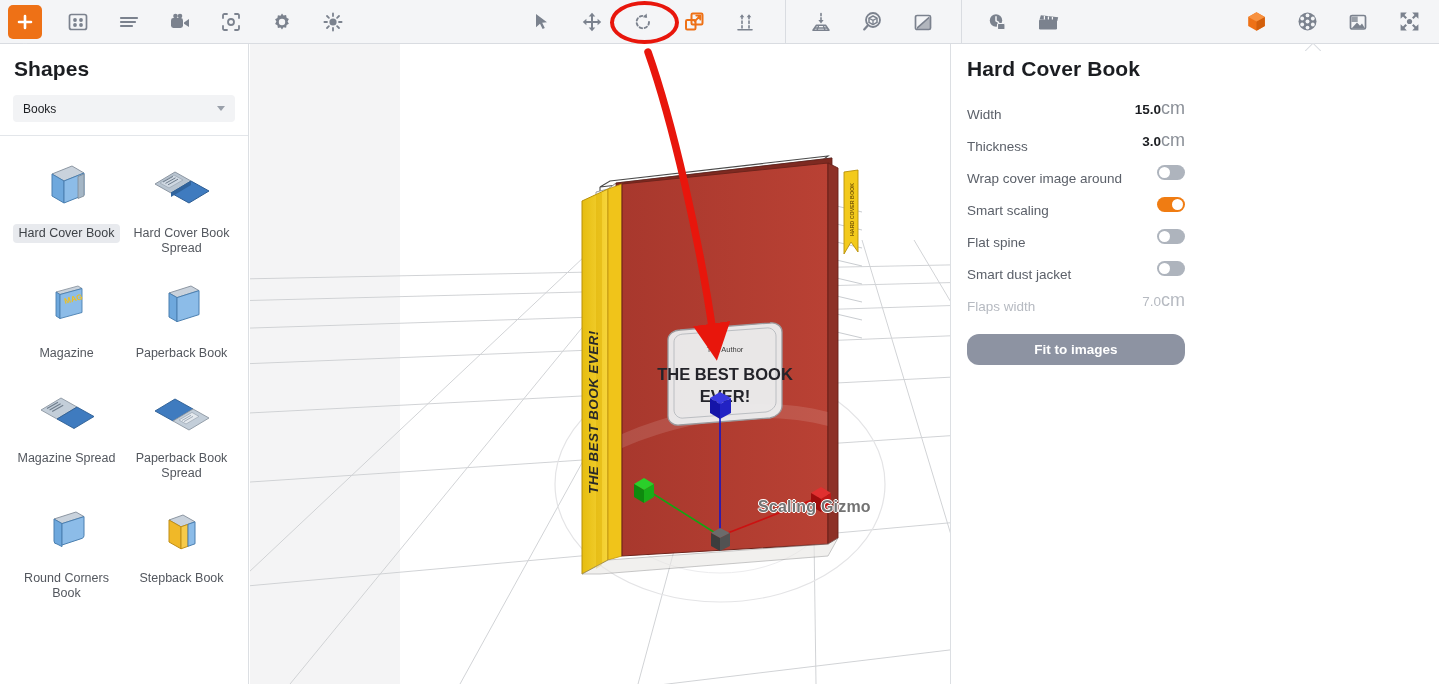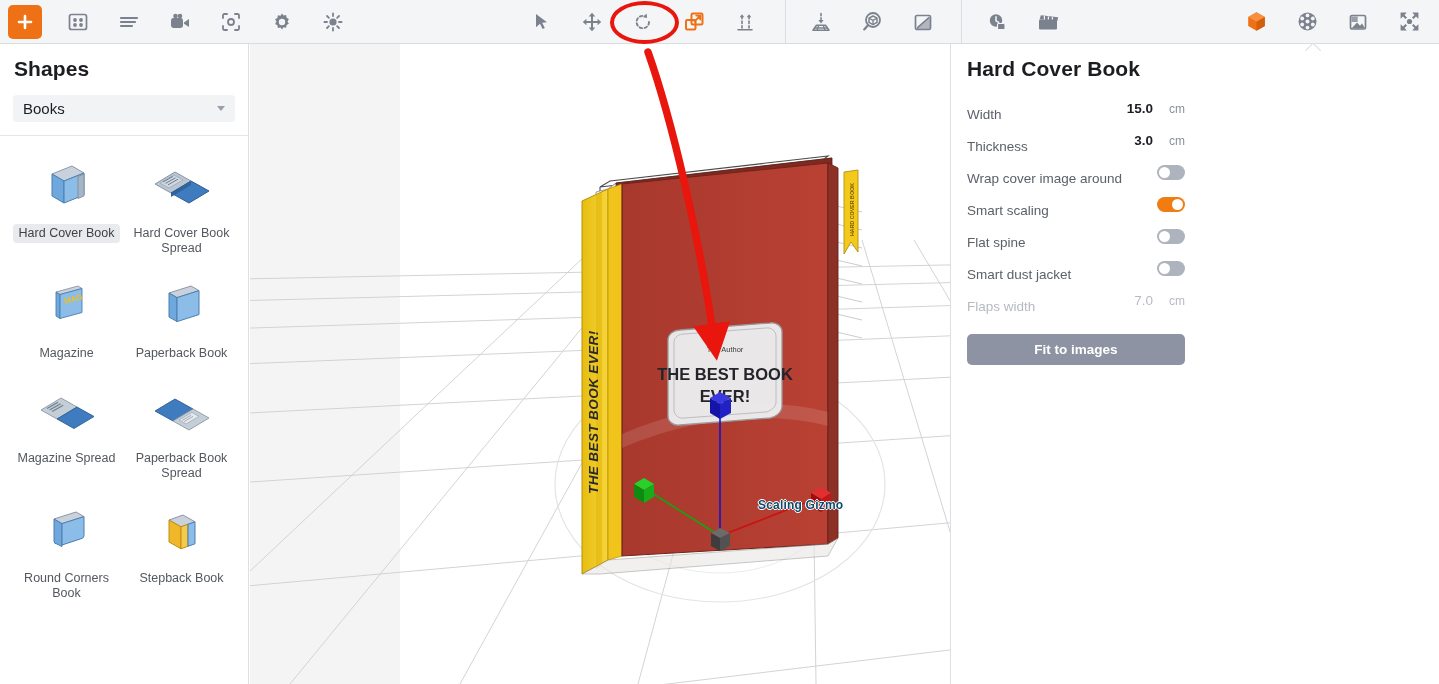--- a/index.html
+++ b/index.html
@@ -57,21 +57,21 @@
     font-size: 21px; font-weight: bold; color: #1b1d21;
     padding: 13px 0 0 14px; letter-spacing: .1px;
   }
   .dropdown {
     margin: 14px 13px 0 13px; height: 27px;
     background: #f2f3f5; border-radius: 4px;
     display: flex; align-items: center;
     padding: 0 10px; cursor: pointer;
     position: relative;
   }
-  .dropdown .dd-label { font-size: 15px; color: #1b1d21; text-align: center; }
+  .dropdown .dd-label { font-size: 12px; color: #1b1d21; text-align: center; }
   .dropdown .caret {
     position: absolute; right: 10px;
     width: 0; height: 0;
     border-left: 4.5px solid transparent;
     border-right: 4.5px solid transparent;
     border-top: 5px solid #9aa0aa;
   }
   .panel-div {
     margin-top: 13px; height: 1px; background: #e3e6ea;
   }
@@ -120,50 +120,50 @@
     font-size: 21px; font-weight: bold; color: #1b1d21;
     padding: 13px 0 0 0; letter-spacing: .1px;
   }
   .rp-row {
     display: flex; align-items: center; justify-content: space-between;
     height: 32px;
   }
   .rp-label { font-size: 13.5px; color: #5b6069; margin-top: 12px; }
   .rp-label.dim { color: #b6bac1; }
   .rp-value { font-size: 13.5px; color: #1b1d21; font-weight: bold; }
-  .rp-value .unit { font-weight: normal; color: #8b9098; font-size: 12px; margin-left: 16px;}
+  .rp-value .unit { font-weight: normal; color: #8b9098; font-size: 18px; margin-left: 0;}
   .rp-value.dim, .rp-value.dim .unit { color: #b6bac1; font-weight: normal; }
   .toggle {
     width: 28px; height: 15px; border-radius: 8px;
     background: #aeb4bd; position: relative; cursor: pointer;
   }
   .toggle .knob {
     position: absolute; top: 2px; left: 2px;
     width: 11px; height: 11px; border-radius: 50%; background: #fff;
   }
   .toggle.on { background: #f07c12; }
   .toggle.on .knob { left: 15px; }
   .fit-btn {
     margin-top: 18px; height: 31px; width: 100%;
-    background: #8d93a2; border-radius: 5px;
+    background: #8d93a2; border-radius: 12px;
     display: flex; align-items: center; justify-content: center;
     color: #ffffff; font-size: 13.5px; font-weight: bold;
     cursor: pointer;
   }
 
   
   .anno-circle {
     position: absolute; left: 610px; top: 1px;
     width: 69px; height: 43px;
     border: 4px solid #e8160c; border-radius: 50%;
     pointer-events: none;
   }
   .anno-label {
     position: absolute; left: 758px; top: 498px;
-    font-size: 12px; font-weight: bold; color: #0c4a6e;
+    font-size: 16px; font-weight: bold; color: #737373;
     text-shadow: 0 1px 0 #fff, 1px 0 0 #fff, -1px 0 0 #fff, 0 -1px 0 #fff;
     pointer-events: none; letter-spacing: .2px;
   }
   .anno-arrow { position: absolute; left:0; top:0; width:1439px; height:684px; pointer-events:none; }
 </style>
 </head>
 <body>
 
 <div id="app">
 

